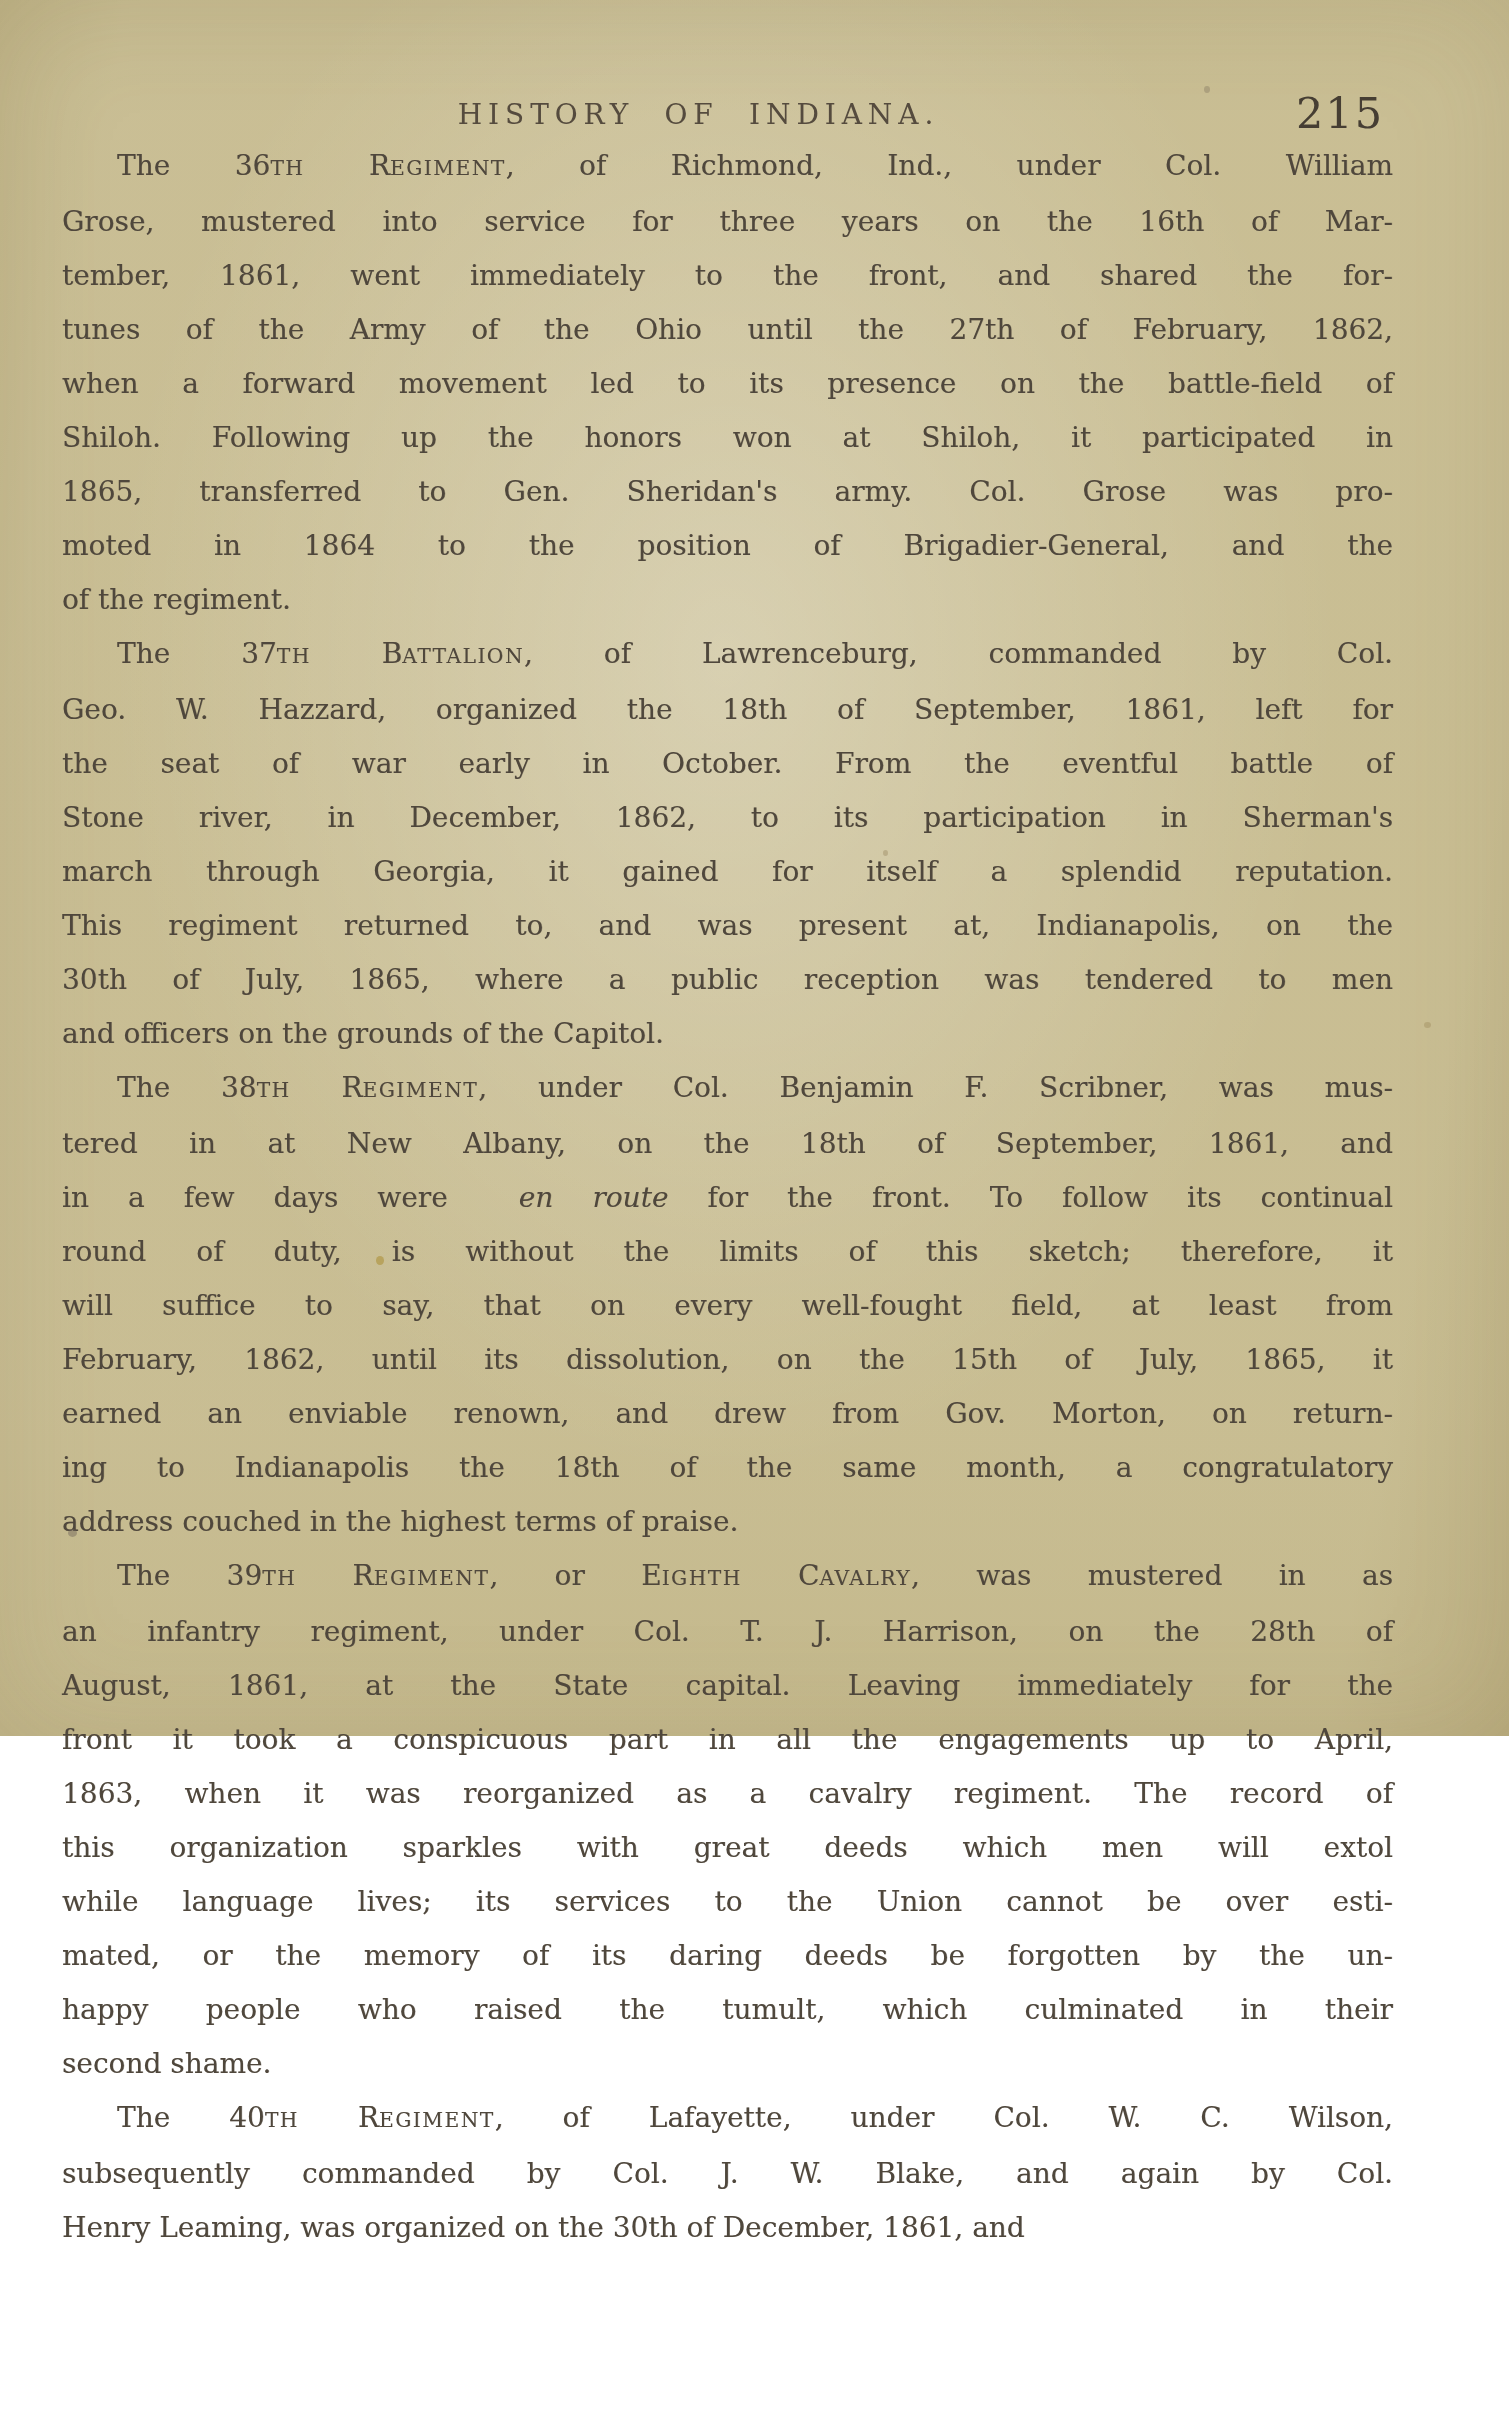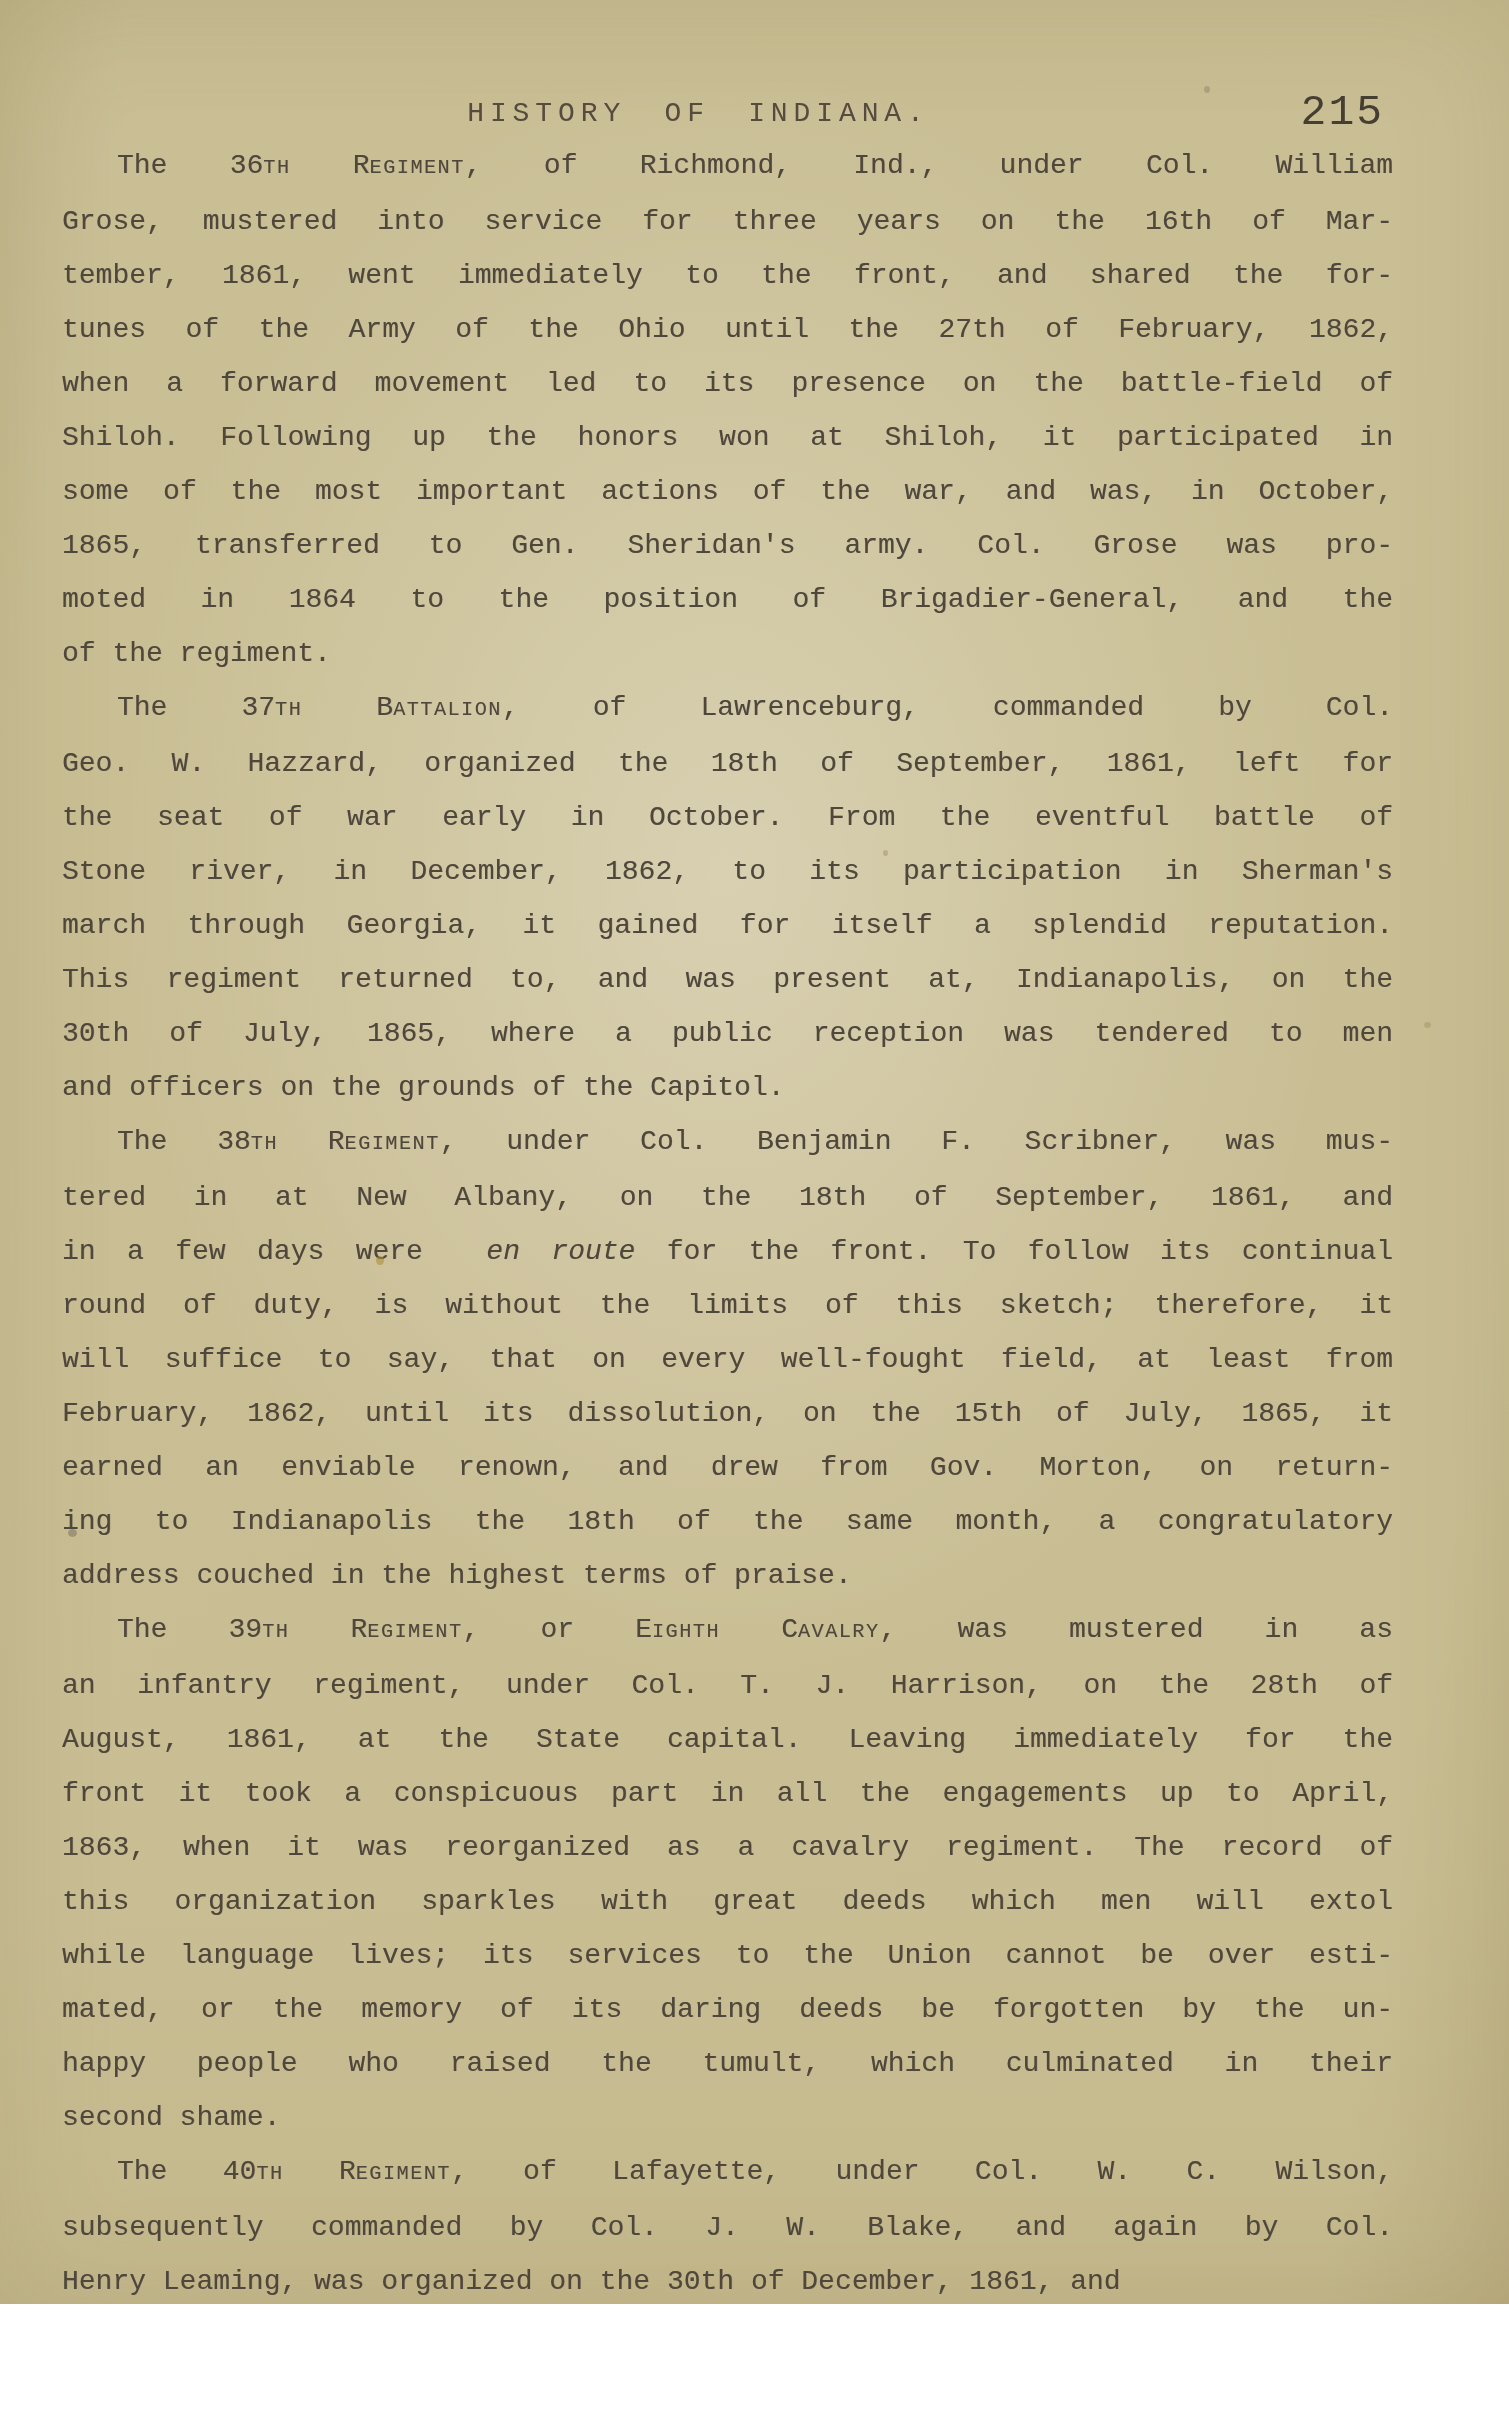--- a/index.html
+++ b/index.html
@@ -3,30 +3,29 @@
 <meta charset="utf-8">
 <style>
   html, body { margin: 0; padding: 0; }
   body {
     width: 1510px; height: 2435px;
     font-family: "DejaVu Serif", serif;
     overflow: hidden;
   }
   .page {
     position: relative;
-    width: 1510px; height: 2304px;
+    width: 1510px; height: 1736px;
     background:
       radial-gradient(ellipse 878px 1170px at 48% 38%, rgba(255,255,255,0.28), rgba(255,255,255,0) 70%),
       linear-gradient(100deg, #e4dfc9 0%, #ece8d6 7%, #ece8d5 90%, #e2dcc5 100%),
       linear-gradient(180deg, #e9e5d2 0%, #ece8d6 6%, #ebe7d4 82%, #e6e1cb 100%),
       #ebe6d3;
     background-blend-mode: normal, multiply, multiply;
     box-shadow: inset 0 0 117px rgba(125, 105, 62, 0.16);
     color: #4f473c;
-    font-family: Liberation Mono, monospace;
   }
   .running-head {
     position: absolute;
     top: 98px; left: 0; width: 1397px;
     text-align: center;
     font-size: 28px;
     letter-spacing: 5.9px;
     word-spacing: 15.6px;
     color: #554b3e;
   }
@@ -80,21 +79,20 @@
   <div class="page-number">215</div>
 
   <div class="text-block">
       <div class="para">
         <div class="line first"><span class="run-n">The 36</span><span class="run-sc">th</span><span class="run-n"> R</span><span class="run-sc">egiment</span><span class="run-n">, of Richmond, Ind., under Col. William</span></div>
         <div class="line"><span class="run-n">Grose, mustered into service for three years on the 16th of Mar-</span></div>
         <div class="line"><span class="run-n">tember, 1861, went immediately to the front, and shared the for-</span></div>
         <div class="line"><span class="run-n">tunes of the Army of the Ohio until the 27th of February, 1862,</span></div>
         <div class="line"><span class="run-n">when a forward movement led to its presence on the battle-field of</span></div>
         <div class="line"><span class="run-n">Shiloh. Following up the honors won at Shiloh, it participated in</span></div>
-        <div class="line"><span class="run-n">some of the most important actions of the war, and was, in October,</span></div>
         <div class="line"><span class="run-n">1865, transferred to Gen. Sheridan's army. Col. Grose was pro-</span></div>
         <div class="line"><span class="run-n">moted in 1864 to the position of Brigadier-General, and the</span></div>
         <div class="line last"><span class="run-n">of the regiment.</span></div>
       </div>
       <div class="para">
         <div class="line first"><span class="run-n">The 37</span><span class="run-sc">th</span><span class="run-n"> B</span><span class="run-sc">attalion</span><span class="run-n">, of Lawrenceburg, commanded by Col.</span></div>
         <div class="line"><span class="run-n">Geo. W. Hazzard, organized the 18th of September, 1861, left for</span></div>
         <div class="line"><span class="run-n">the seat of war early in October. From the eventful battle of</span></div>
         <div class="line"><span class="run-n">Stone river, in December, 1862, to its participation in Sherman's</span></div>
         <div class="line"><span class="run-n">march through Georgia, it gained for itself a splendid reputation.</span></div>

